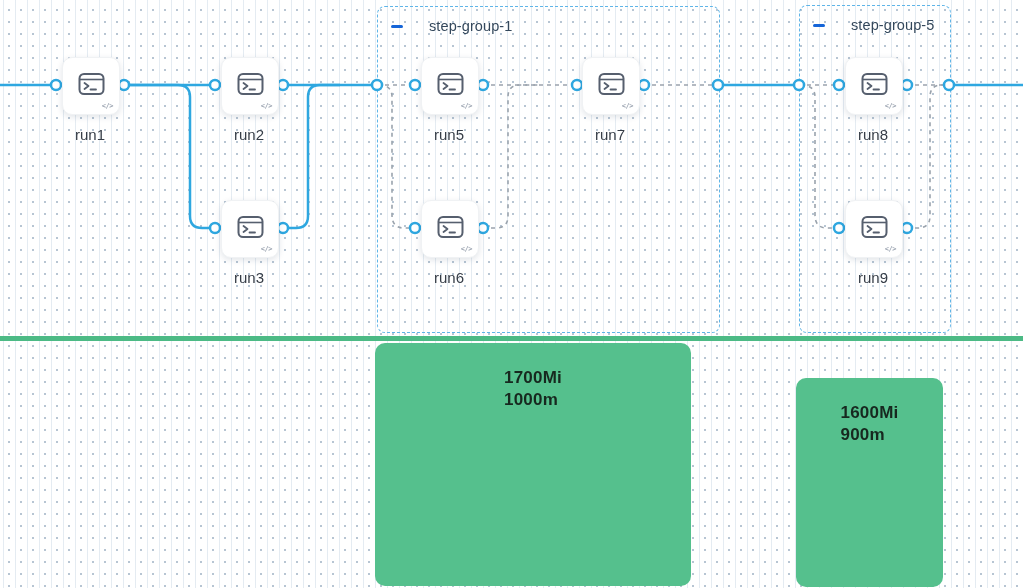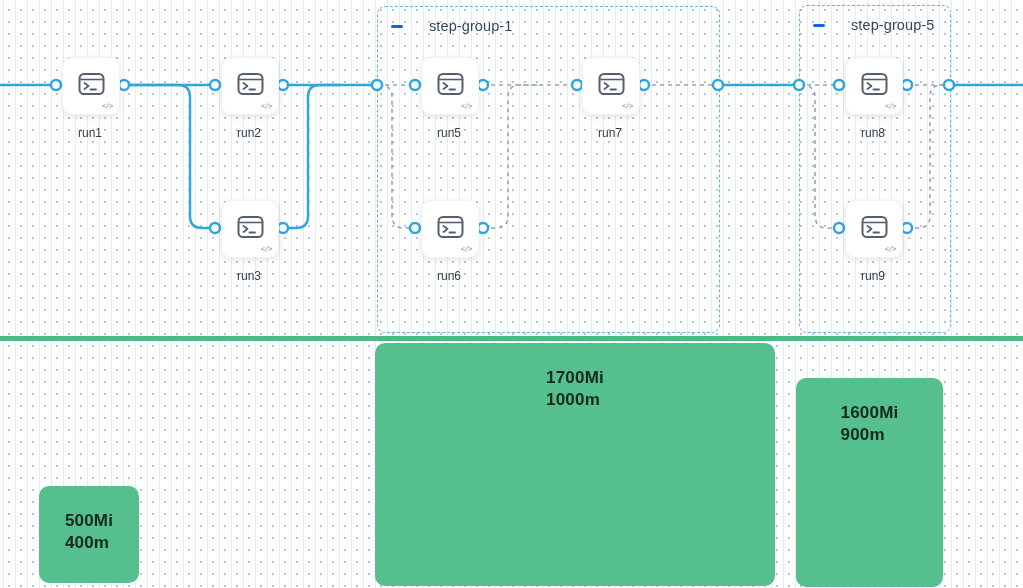--- a/index.html
+++ b/index.html
@@ -49,21 +49,21 @@
     display:flex;align-items:center;justify-content:center;
   }
   .term-icon{margin-top:-4px;}
   .code-badge{
     position:absolute;right:6px;bottom:4px;
     font-size:7px;font-weight:bold;color:#9aa3b0;letter-spacing:-0.5px;
     font-family:"DejaVu Sans Mono", monospace;
   }
   .node-label{
     position:absolute;top:69px;left:50%;transform:translateX(-50%);
-    font-size:12px;color:#363d47;white-space:nowrap;text-align:center;
+    font-size:15px;color:#363d47;white-space:nowrap;text-align:center;
   }
   
   .divider{position:absolute;left:0;top:336px;width:1023px;height:5px;background:#4cba85;}
   .bar{
     position:absolute;background:#55c08d;border-radius:10px;
     display:flex;flex-direction:column;align-items:center;
     padding-top:24px;box-sizing:border-box;
   }
   .bar-text{
     text-align:left;font-size:17px;font-weight:bold;color:#17281f;line-height:1.32;
@@ -230,27 +230,21 @@
         <polyline points="6.5,11 10.5,14 6.5,17" fill="none" stroke="#565f6e" stroke-width="1.8" stroke-linecap="round" stroke-linejoin="round"></polyline>
         <line x1="12.5" y1="17.5" x2="18" y2="17.5" stroke="#565f6e" stroke-width="1.8" stroke-linecap="round"></line>
       </svg>
       <span class="code-badge">&lt;/&gt;</span>
     </div>
     <div class="node-label">run9</div>
   </div>
 
   <div class="divider"></div>
 
-  <div class="bar" style="left:39px;top:486px;width:100px;height:97px">
-    <div class="bar-text">
-      <div>500Mi</div>
-      <div>400m</div>
-    </div>
-  </div>
-  <div class="bar" style="left:375px;top:343px;width:400px;height:243px">
+  <div class="bar" style="left:375px;top:343px;width:316px;height:243px">
     <div class="bar-text">
       <div>1700Mi</div>
       <div>1000m</div>
     </div>
   </div>
   <div class="bar" style="left:796px;top:378px;width:147px;height:209px">
     <div class="bar-text">
       <div>1600Mi</div>
       <div>900m</div>
     </div>

